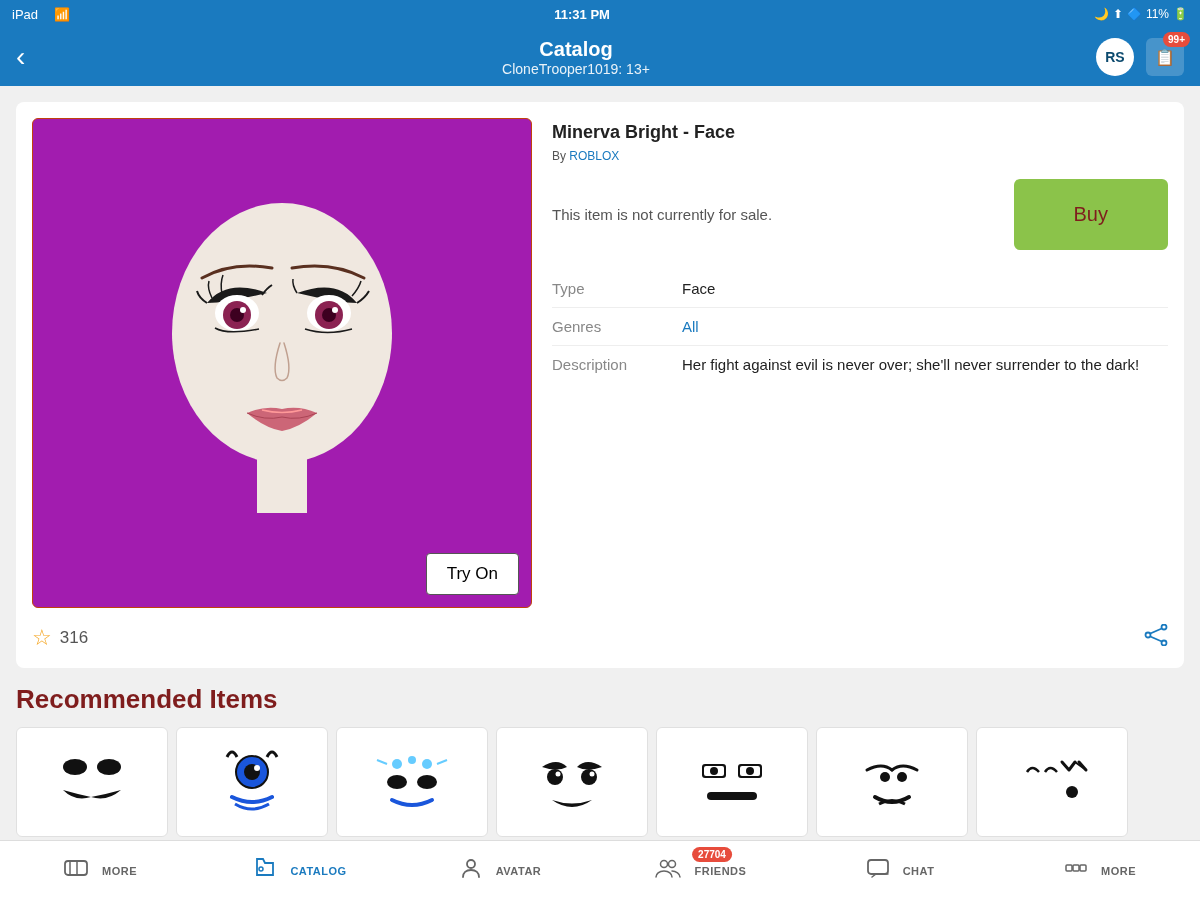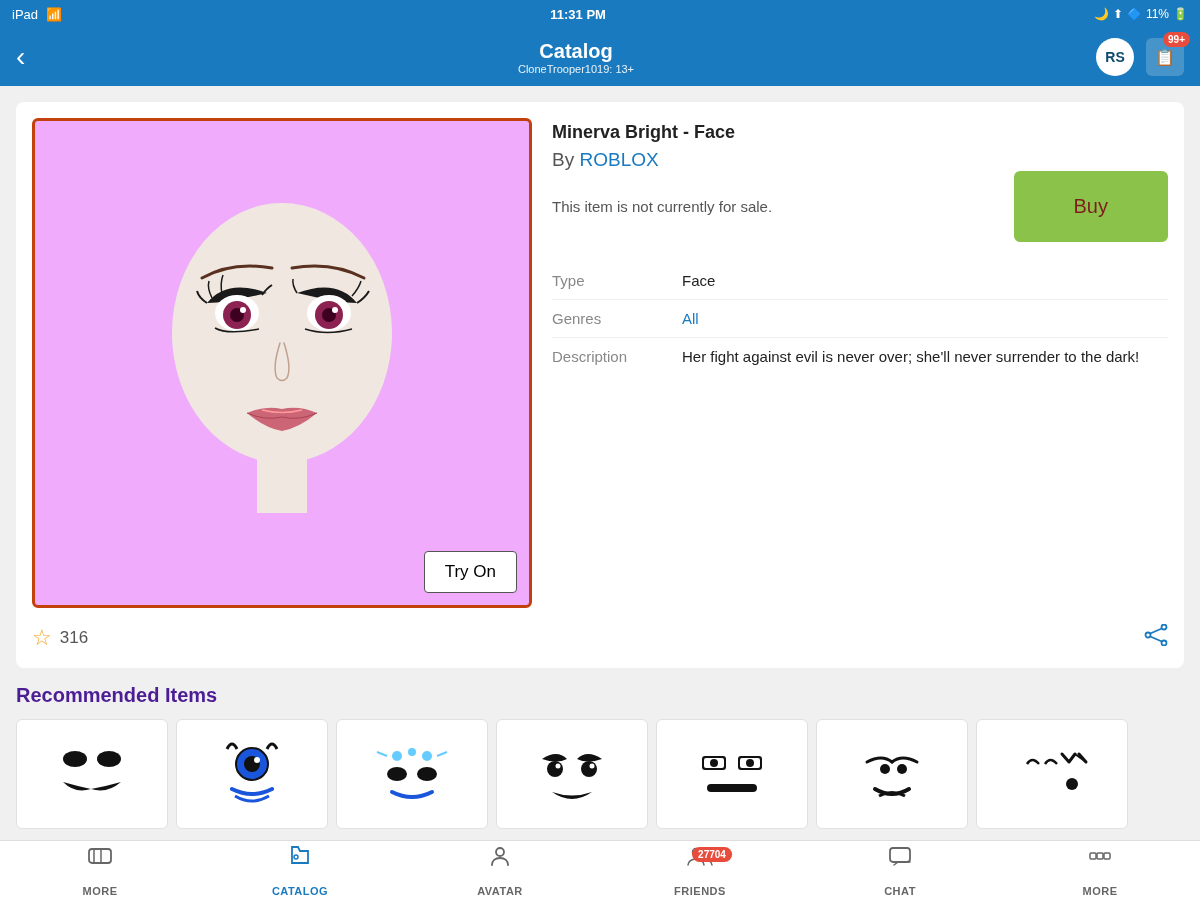--- a/index.html
+++ b/index.html
@@ -10,21 +10,21 @@
       background: #1a7abf;
       color: white;
       display: flex;
       justify-content: space-between;
       align-items: center;
       padding: 4px 12px;
       height: 28px;
       font-size: 13px;
       font-weight: 500;
     }
-    .status-left { display: flex; align-items: flex-start; gap: 8px; }
+    .status-left { display: flex; align-items: flex-start; gap: 16px; }
     .status-center { font-weight: 600; }
     .status-right { display: flex; align-items: center; gap: 4px; font-size: 12px; }
 
     
     .header {
       background: #1a7abf;
       color: white;
       display: flex;
       align-items: center;
       justify-content: space-between;
@@ -32,21 +32,21 @@
       height: 58px;
     }
     .header-back {
       color: white;
       font-size: 28px;
       cursor: pointer;
       width: 40px;
     }
     .header-center { text-align: center; }
     .header-title { font-size: 20px; font-weight: 600; }
-    .header-subtitle { font-size: 11px; opacity: 0.9; }
+    .header-subtitle { font-size: 14px; opacity: 0.9; }
     .header-right { display: flex; align-items: center; gap: 12px; }
     .robux-icon {
       width: 38px; height: 38px;
       background: white;
       border-radius: 50%;
       display: flex; align-items: center; justify-content: center;
       color: #0c4a6e;
       font-weight: 700;
       font-size: 14px;
     }
@@ -91,22 +91,22 @@
     }
     .item-card-top {
       display: flex;
       gap: 20px;
     }
     .item-image-container {
       position: relative;
       width: 500px;
       min-width: 500px;
       height: 490px;
-      background: #f0abfc;
-      border: 3px solid #c2410c;
+      background: #a21caf;
+      border: 1px solid #c2410c;
       border-radius: 6px;
       display: flex;
       align-items: center;
       justify-content: center;
       overflow: hidden;
     }
     .try-on-btn {
       position: absolute;
       bottom: 12px;
       right: 12px;
@@ -117,21 +117,21 @@
       font-size: 17px;
       cursor: pointer;
       font-weight: 400;
     }
 
     
     .face-svg { width: 300px; height: 380px; }
 
     .item-details { flex: 1; padding-top: 4px; }
     .item-title { font-size: 18px; font-weight: 600; color: #222; margin-bottom: 6px; }
-    .item-by { font-size: 19px; color: #555; margin-bottom: 0; }
+    .item-by { font-size: 12px; color: #555; margin-bottom: 16px; }
     .item-by a { color: #1a7abf; text-decoration: none; }
     .sale-row {
       display: flex;
       justify-content: space-between;
       align-items: center;
       margin-bottom: 20px;
     }
     .not-for-sale { font-size: 15px; color: #555; }
     .buy-btn {
       background: #8bc34a;
@@ -156,21 +156,21 @@
       justify-content: space-between;
       align-items: center;
       padding-top: 4px;
     }
     .favorite-row { display: flex; align-items: center; gap: 8px; }
     .star-icon { color: #f5a623; font-size: 22px; }
     .favorite-count { font-size: 17px; color: #555; }
     .share-icon { color: #1a7abf; font-size: 22px; cursor: pointer; }
 
     
-    .recommended-title { font-size: 20px; font-weight: 600; color: #4c1d95; margin-bottom: 12px; }
+    .recommended-title { font-size: 26px; font-weight: 600; color: #7f1d1d; margin-bottom: 12px; }
     .recommended-grid {
       display: flex;
       gap: 8px;
       overflow-x: auto;
     }
     .rec-item {
       background: white;
       border-radius: 6px;
       padding: 8px;
       min-width: 152px;
@@ -191,21 +191,21 @@
       right: 0;
       width: 1200px;
       background: white;
       border-top: 1px solid #ddd;
       display: flex;
       height: 60px;
     }
     .nav-item {
       flex: 1;
       display: flex;
-      flex-direction: column;
+      flex-direction: row;
       align-items: center;
       justify-content: center;
       gap: 13px;
       cursor: pointer;
       position: relative;
     }
     .nav-item.active { color: #1a7abf; }
     .nav-item .nav-label { font-size: 11px; font-weight: 600; color: #666; letter-spacing: 0.5px; }
     .nav-item.active .nav-label { color: #1a7abf; }
     .nav-icon { font-size: 20px; color: #666; }

